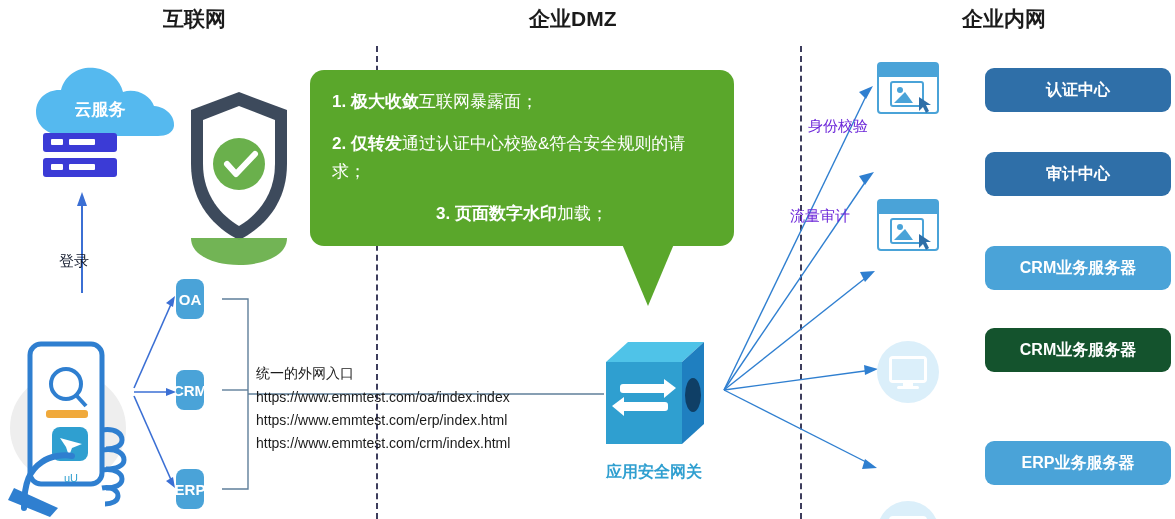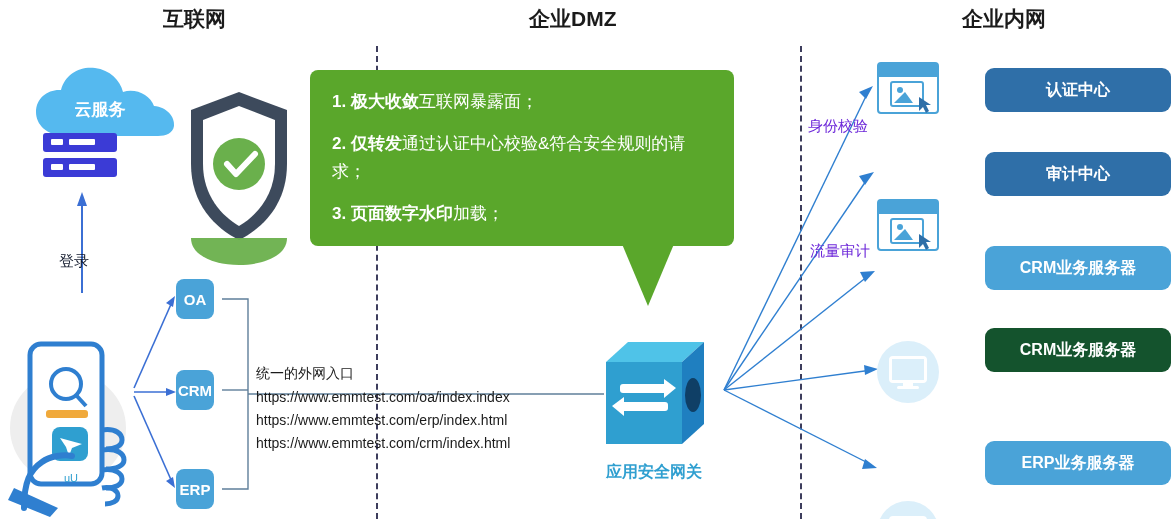--- a/index.html
+++ b/index.html
@@ -30,33 +30,33 @@
     position:absolute;left:33px;
   }
   .srv i{
     position:absolute;top:6px;height:6px;background:#ffffff;border-radius:1px;display:block;
   }
   
   .lbl{color:#0f172a;font-size:15px;white-space:nowrap;}
   .lbl-dark{color:#6d28d9;font-size:15px;white-space:nowrap;}
   
   .chip{
-    width:38px;height:40px;border-radius:8px;background:#4aa3d8;
+    width:28px;height:40px;border-radius:8px;background:#4aa3d8;
     color:#ffffff;font-size:15px;font-weight:bold;
     display:flex;align-items:center;justify-content:center;
   }
   
   .url-block{font-size:14px;color:#1b1b1b;line-height:23px;white-space:nowrap;}
   
   .bubble{
-    background:#5aa72b;border-radius:8px;color:#ffffff;
+    background:#5aa72b;border-radius:14px;color:#ffffff;
     padding:18px 22px;width:380px;box-sizing:content-box;
   }
   .bubble p{margin:0 0 14px 0;font-size:17px;line-height:28px;}
-  .bubble p:last-child{margin-bottom:0;}
+  .bubble p:last-child{margin-bottom:0;text-align:center;}
   .bubble b{font-weight:bold;}
   .bubble-tail{
     width:0;height:0;
     border-left:26px solid transparent;
     border-right:26px solid transparent;
     border-top:62px solid #5aa72b;
   }
   
   .gw-label{color:#2f9fd0;font-size:16px;font-weight:bold;white-space:nowrap;}
   
@@ -203,21 +203,21 @@
   <polygon points="156,92 141,96 147,105" fill="#2f7fd0"></polygon>
   <line x1="6" y1="310" x2="150" y2="196" stroke="#2f7fd0" stroke-width="1.4"></line>
   <polygon points="157,191 142,192 147,202" fill="#2f7fd0"></polygon>
   <line x1="6" y1="310" x2="154" y2="290" stroke="#2f7fd0" stroke-width="1.4"></line>
   <polygon points="160,289 146,285 147,295" fill="#2f7fd0"></polygon>
   <line x1="6" y1="310" x2="152" y2="384" stroke="#2f7fd0" stroke-width="1.4"></line>
   <polygon points="159,388 147,379 144,389" fill="#2f7fd0"></polygon>
 </svg>
 
 <div class="abs lbl-dark" style="left:808px;top:117px;">身份校验</div>
-<div class="abs lbl-dark" style="left:810px;top:207px;margin-top:35px;">流量审计</div>
+<div class="abs lbl-dark" style="left:790px;top:207px;">流量审计</div>
 
 <div class="abs win" style="left:877px;top:62px;">
   <div class="win-bar"></div>
   <svg width="58" height="36" viewBox="0 0 58 36">
       <rect x="12" y="5" width="32" height="24" rx="2" fill="none" stroke="#4aa3d8" stroke-width="2"></rect>
       <circle cx="21" cy="13" r="3" fill="#4aa3d8"></circle>
       <polygon points="15,26 26,15 34,26" fill="#4aa3d8"></polygon>
       <polygon points="40,20 40,34 44,30 47,36 50,34 47,28 52,28" fill="#2f6fa8"></polygon>
     </svg>
 </div>

